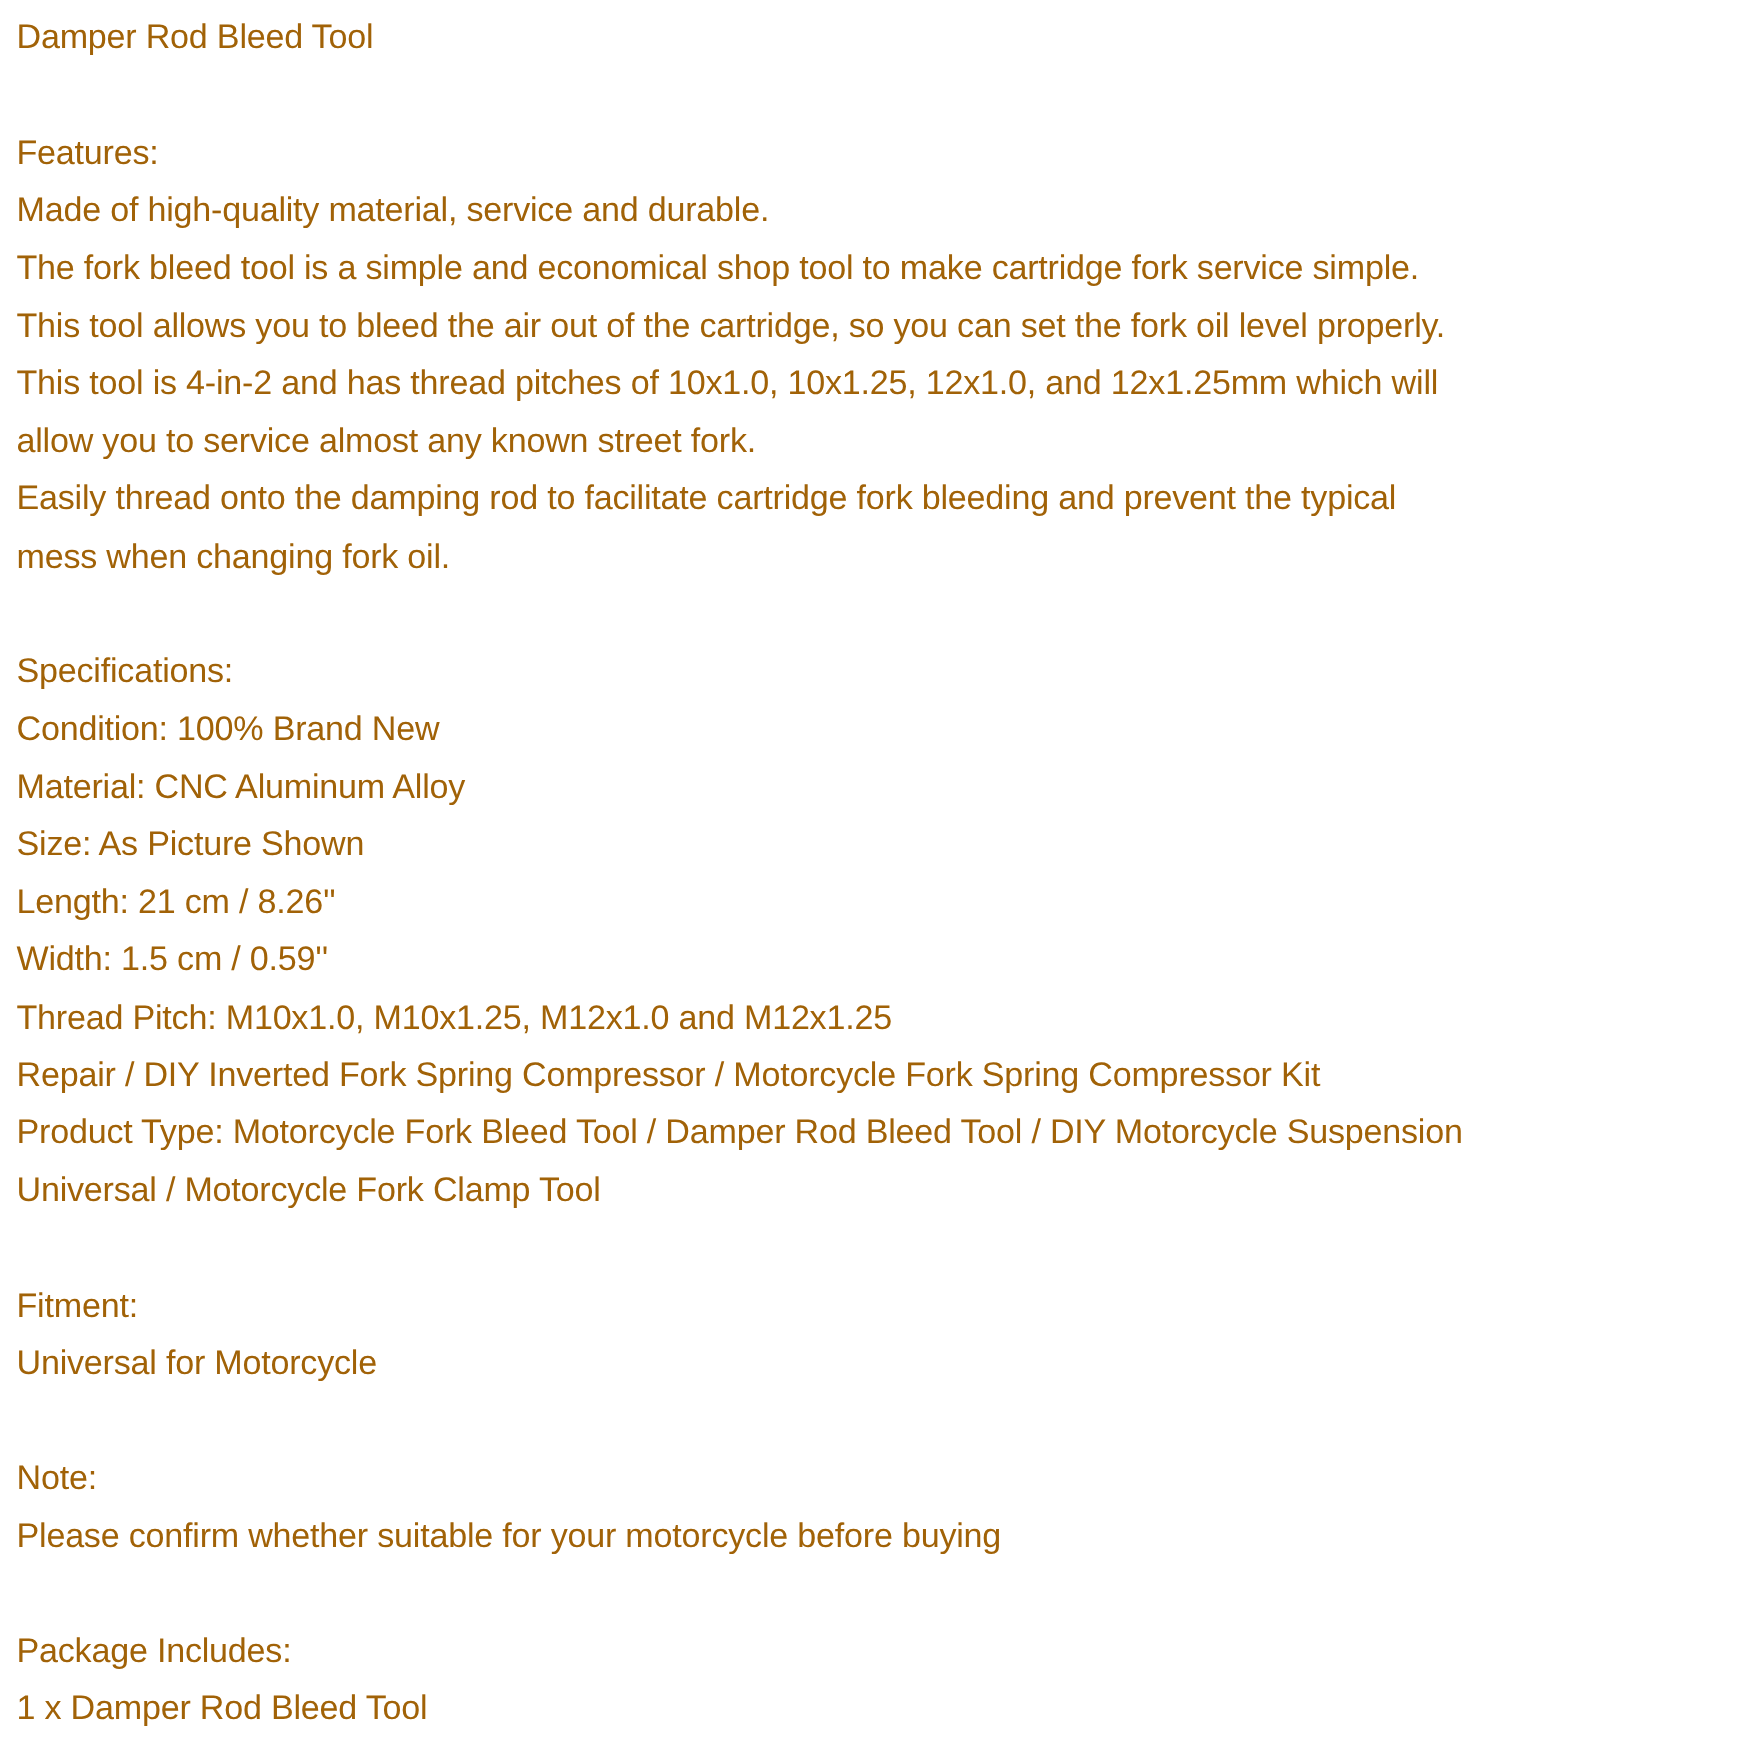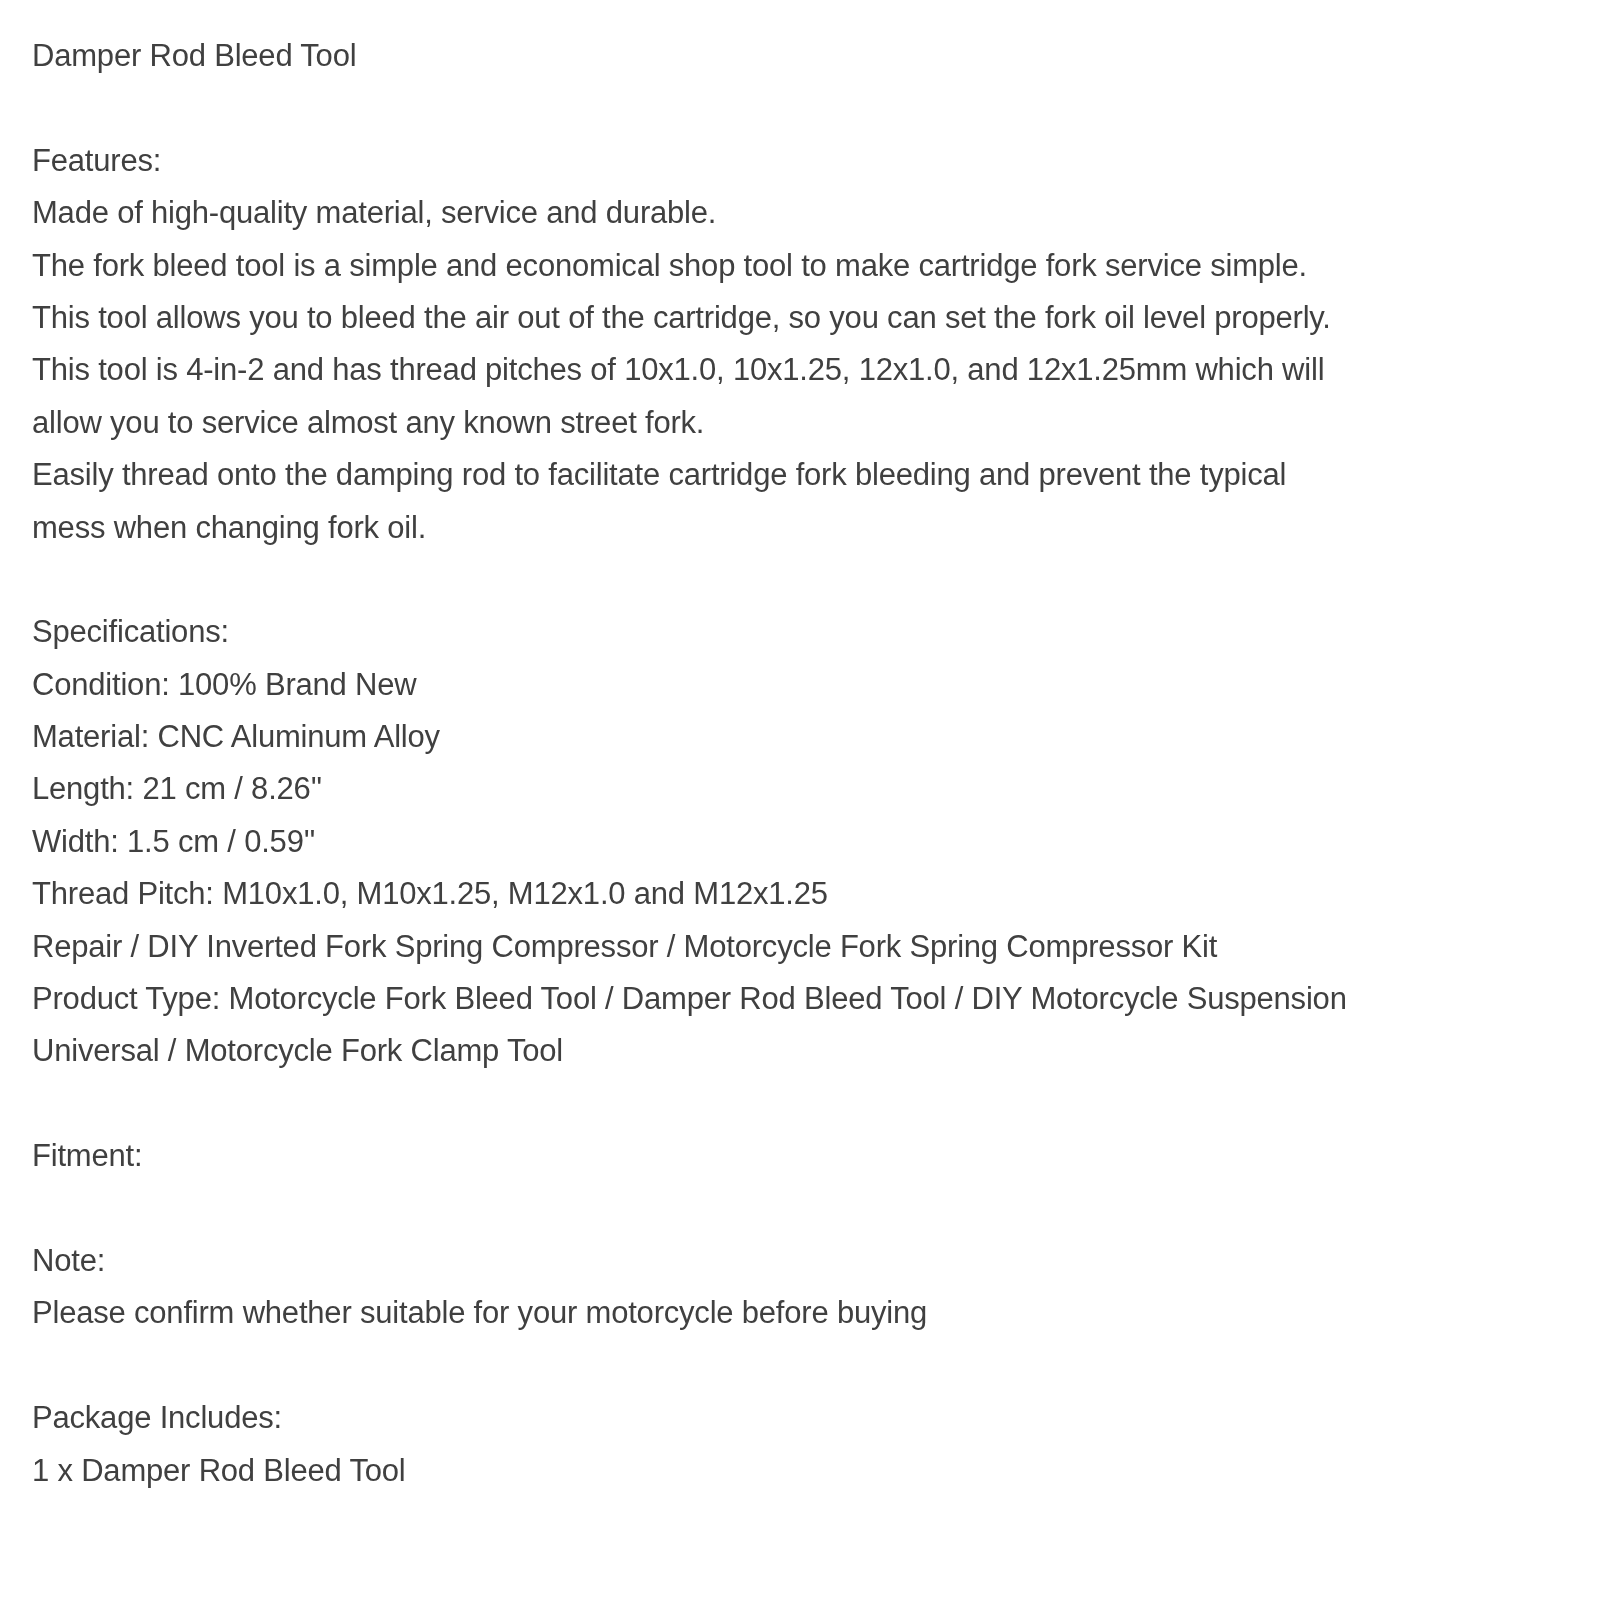--- a/index.html
+++ b/index.html
@@ -8,26 +8,25 @@
     background: #ffffff;
   }
   .page {
     width: 1600px;
     height: 1600px;
     overflow: hidden;
     background: #ffffff;
     box-sizing: border-box;
   }
   .doc {
-    padding: 8px 0 0 32px;
-    color: #404040;
+    padding: 8px 0 0 15px;
+    color: #a16207;
     font-family: "Liberation Sans", "DejaVu Sans", sans-serif;
     font-size: 31px;
     font-weight: 400;
-    margin-top: 22px;
   }
   .line {
     height: 52.4px;
     line-height: 52.4px;
     white-space: nowrap;
     letter-spacing: -0.2px;
   }
 </style>
 </head>
 <body>
@@ -41,28 +40,30 @@
     <div class="line">The fork bleed tool is a simple and economical shop tool to make cartridge fork service simple.</div>
     <div class="line">This tool allows you to bleed the air out of the cartridge, so you can set the fork oil level properly.</div>
     <div class="line">This tool is 4-in-2 and has thread pitches of 10x1.0, 10x1.25, 12x1.0, and 12x1.25mm which will</div>
     <div class="line">allow you to service almost any known street fork.</div>
     <div class="line">Easily thread onto the damping rod to facilitate cartridge fork bleeding and prevent the typical</div>
     <div class="line">mess when changing fork oil.</div>
     <div class="line"></div>
     <div class="line">Specifications:</div>
     <div class="line">Condition: 100% Brand New</div>
     <div class="line">Material: CNC Aluminum Alloy</div>
+    <div class="line">Size: As Picture Shown</div>
     <div class="line">Length: 21 cm / 8.26''</div>
     <div class="line">Width: 1.5 cm / 0.59''</div>
     <div class="line">Thread Pitch: M10x1.0, M10x1.25, M12x1.0 and M12x1.25</div>
     <div class="line">Repair / DIY Inverted Fork Spring Compressor / Motorcycle Fork Spring Compressor Kit</div>
     <div class="line">Product Type: Motorcycle Fork Bleed Tool / Damper Rod Bleed Tool / DIY Motorcycle Suspension</div>
     <div class="line">Universal / Motorcycle Fork Clamp Tool</div>
     <div class="line"></div>
     <div class="line">Fitment:</div>
+    <div class="line">Universal for Motorcycle</div>
     <div class="line"></div>
     <div class="line">Note:</div>
     <div class="line">Please confirm whether suitable for your motorcycle before buying</div>
     <div class="line"></div>
     <div class="line">Package Includes:</div>
     <div class="line">1 x Damper Rod Bleed Tool</div>
   </div>
 </div>
 
 </body></html>

